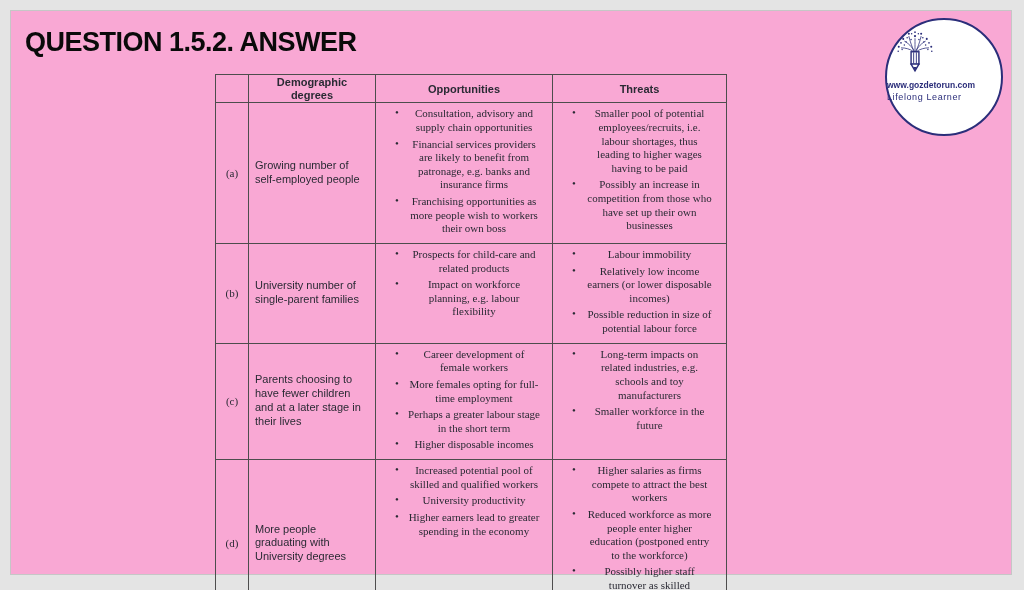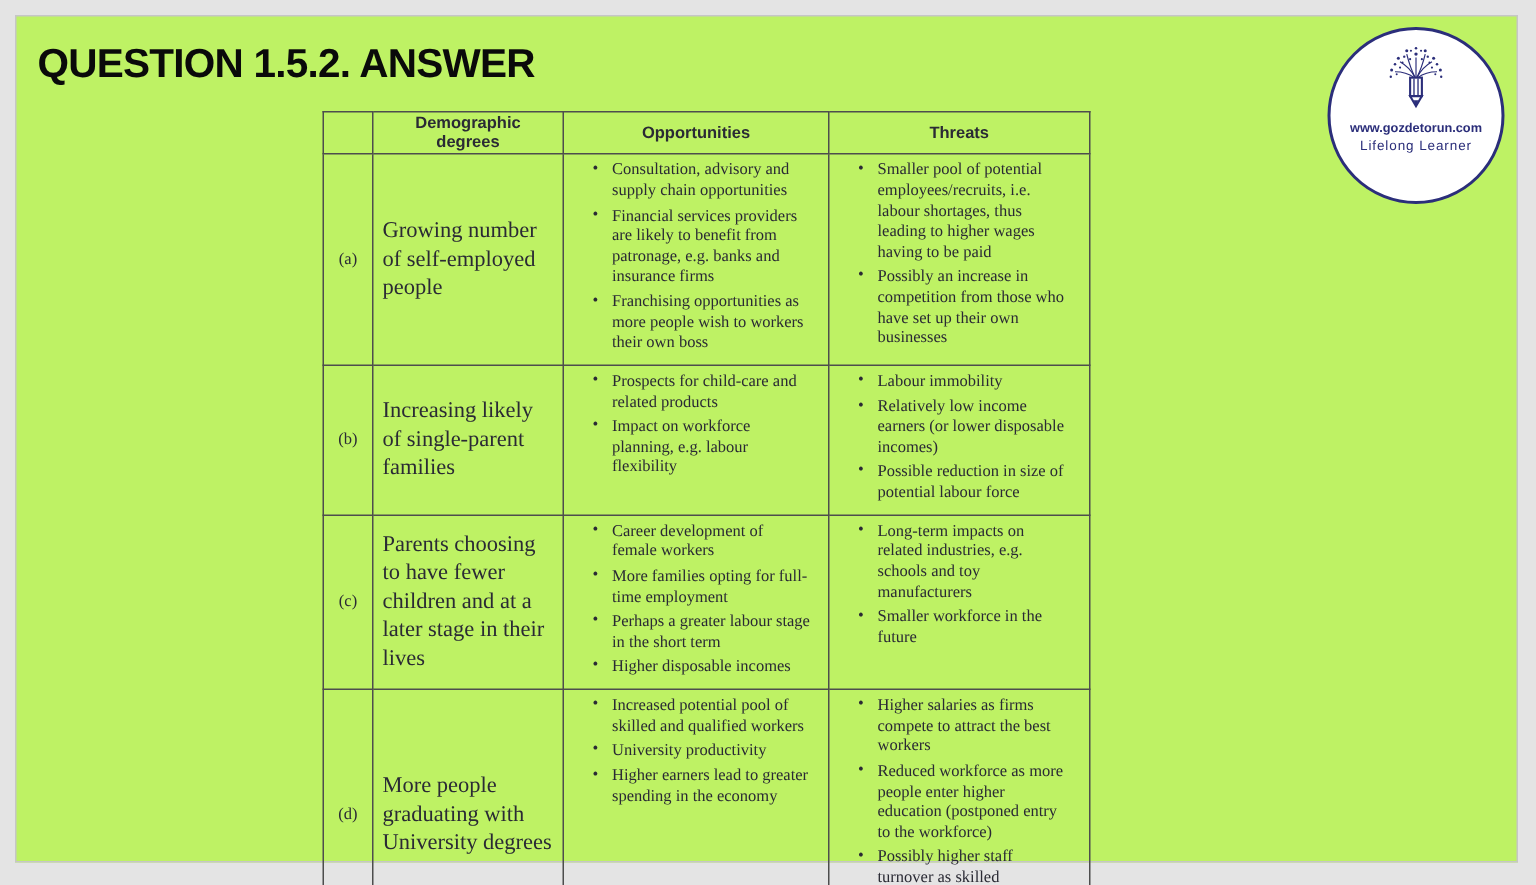--- a/index.html
+++ b/index.html
@@ -6,21 +6,21 @@
   body {
     width:1024px; height:590px;
     background:#e4e4e4;
     font-family:"Liberation Sans", sans-serif;
     position:relative;
     overflow:hidden;
   }
   .slide {
     position:absolute; left:10px; top:10px;
     width:1000px; height:563px;
-    background:#bef264;
+    background:#f9a8d4;
     border:1px solid #c6c6c6;
   }
   .page-title {
     position:absolute; left:14px; top:16px;
     font-size:27px; font-weight:bold; color:#0a0a0a;
     letter-spacing:-0.5px;
     font-family:"Liberation Sans", sans-serif;
   }
   .table-wrap { position:absolute; left:204px; top:63px; }
   table {
@@ -42,37 +42,37 @@
     vertical-align:middle; padding:1px 2px;
     font-family:"Liberation Sans", sans-serif;
   }
   th .wrap-narrow { display:inline-block; max-width:82px; line-height:1.15; }
   .label-cell {
     text-align:center; vertical-align:middle;
     font-family:"Liberation Serif", serif; font-size:11px;
   }
   .change-cell {
     vertical-align:middle; padding:2px 4px 2px 6px;
-    font-family:Liberation Serif, serif; font-size:15px; line-height:1.27;
+    font-family:Liberation Sans, sans-serif; font-size:11px; line-height:1.27;
   }
   .list-cell {
     vertical-align:top;
     font-family:"Liberation Serif", serif; font-size:11px; line-height:1.24;
   }
-  .list-cell ul { margin:0; padding:3px 11px 3px 17px; list-style:none; }
+  .list-cell ul { margin:0; padding:3px 11px 3px 17px; list-style:none;text-align:center; }
   .list-cell li { position:relative; padding-left:14px; margin-bottom:3px; }
   .list-cell li::before { content:"\2022"; position:absolute; left:1px; top:-1px; }
   .logo {
     position:absolute; left:874px; top:7px;
     width:118px; height:118px;
     background:#ffffff;
     border:2px solid #2b2e7a;
     border-radius:50%;
     box-sizing:border-box;
-    display:flex; flex-direction:column; align-items:center;
+    display:flex; flex-direction:column; 
   }
   .logo svg { margin-top:8px; }
   .logo-text1 {
     font-size:8.5px; font-weight:bold; color:#2b2e7a;
     font-family:"Liberation Sans", sans-serif; margin-top:0px;
   }
   .logo-text2 {
     font-size:9px; font-weight:normal; color:#2b2e7a;
     letter-spacing:0.6px;
     font-family:"Liberation Sans", sans-serif; margin-top:2px;
@@ -115,21 +115,21 @@
     <td class="list-cell">
               <ul>
                 <li>Smaller pool of potential employees/recruits, i.e. labour shortages, thus leading to higher wages having to be paid</li>
                 <li>Possibly an increase in competition from those who have set up their own businesses</li>
               </ul>
             </td>
   </tr>
 
   <tr>
     <td class="label-cell">(b)</td>
-    <td class="change-cell">Increasing likely of single-parent families</td>
+    <td class="change-cell">University number of single-parent families</td>
     <td class="list-cell">
               <ul>
                 <li>Prospects for child-care and related products</li>
                 <li>Impact on workforce planning, e.g. labour flexibility</li>
               </ul>
             </td>
     <td class="list-cell">
               <ul>
                 <li>Labour immobility</li>
                 <li>Relatively low income earners (or lower disposable incomes)</li>
@@ -137,21 +137,21 @@
               </ul>
             </td>
   </tr>
 
   <tr>
     <td class="label-cell">(c)</td>
     <td class="change-cell">Parents choosing to have fewer children and at a later stage in their lives</td>
     <td class="list-cell">
               <ul>
                 <li>Career development of female workers</li>
-                <li>More families opting for full-time employment</li>
+                <li>More females opting for full-time employment</li>
                 <li>Perhaps a greater labour stage in the short term</li>
                 <li>Higher disposable incomes</li>
               </ul>
             </td>
     <td class="list-cell">
               <ul>
                 <li>Long-term impacts on related industries, e.g. schools and toy manufacturers</li>
                 <li>Smaller workforce in the future</li>
               </ul>
             </td>

